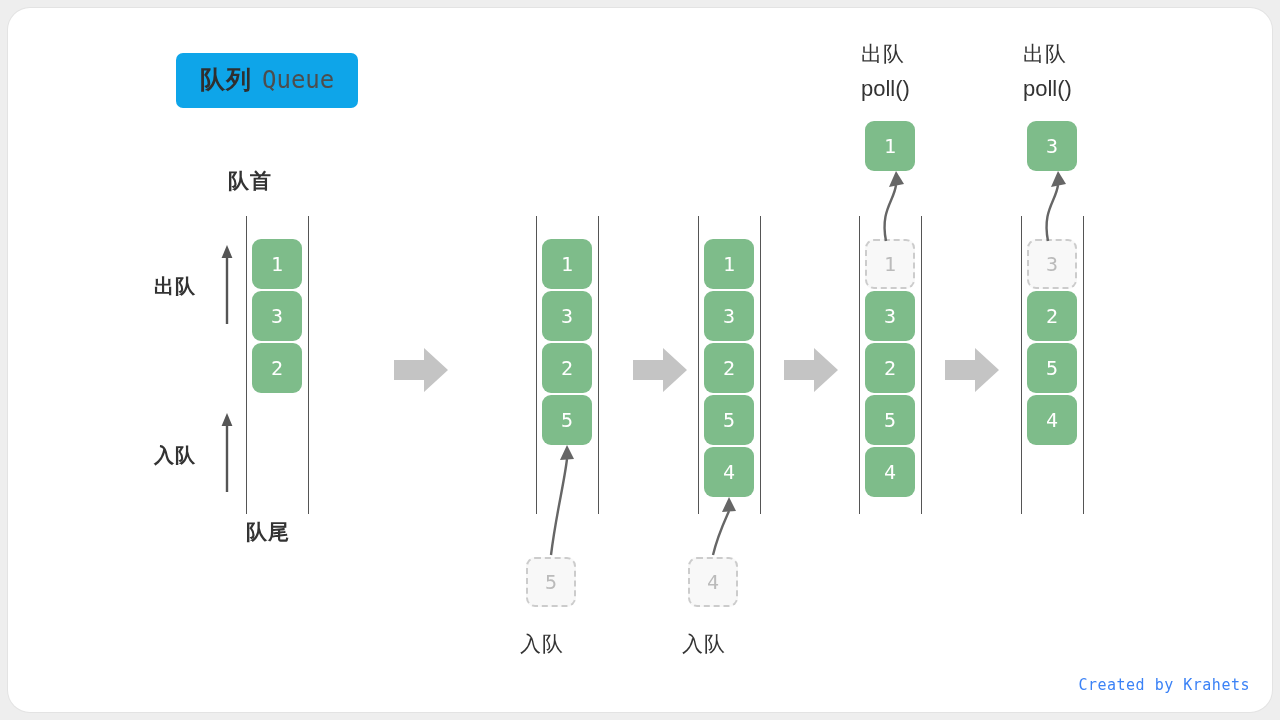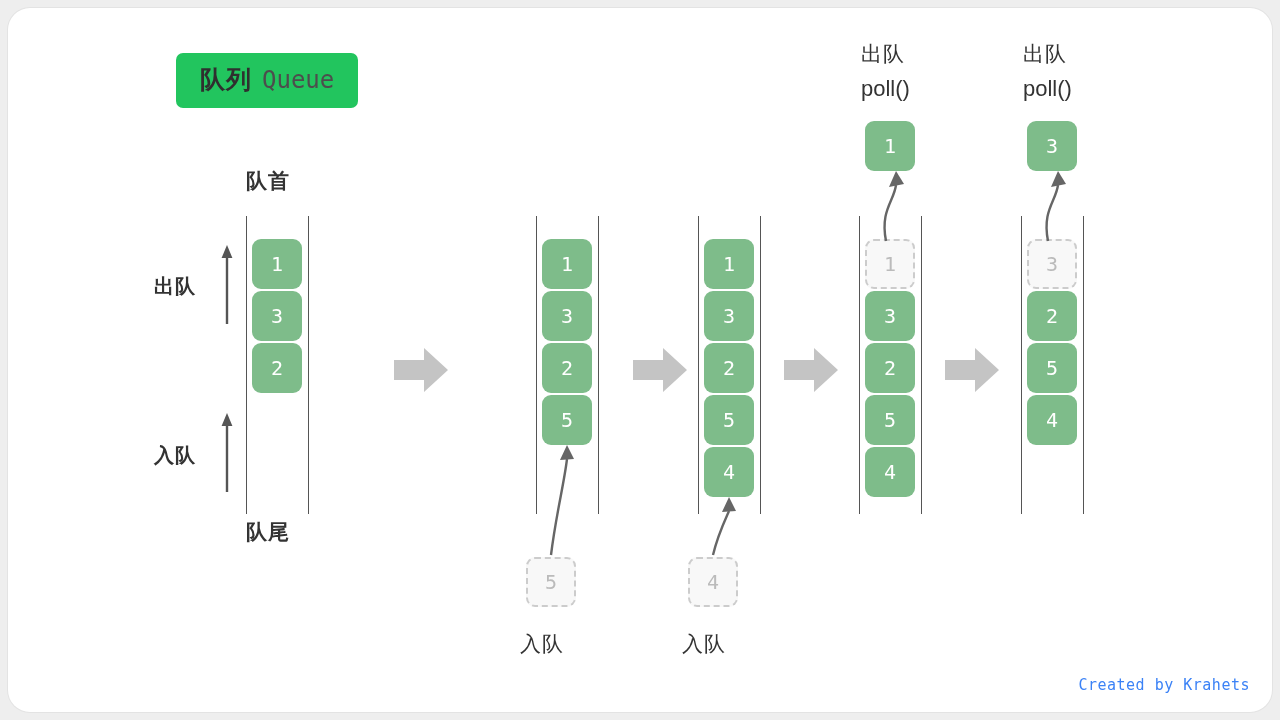--- a/index.html
+++ b/index.html
@@ -25,21 +25,21 @@
     border-radius: 22px;
     box-shadow: 0 0 0 1px #e3e3e3;
   }
 
   
   #title-badge {
     position: absolute;
     left: 168px;
     top: 45px;
     padding: 10px 24px 12px 24px;
-    background: #22c55e;
+    background: #0ea5e9;
     border-radius: 7px;
     white-space: nowrap;
   }
   #title-badge .cn {
     font-size: 25px;
     font-weight: bold;
     color: #2f2f2f;
     letter-spacing: 1px;
   }
   #title-badge .en {
@@ -50,21 +50,21 @@
   }
 
   
   .head-label, .tail-label {
     position: absolute;
     font-size: 21px;
     font-weight: bold;
     color: #333333;
     letter-spacing: 1px;
   }
-  .head-label { left: 238px; top: 159px; }
+  .head-label { left: 220px; top: 159px; }
   .tail-label { left: 238px; top: 510px; }
 
   .side-op {
     position: absolute;
     font-size: 20px;
     font-weight: bold;
     color: #333333;
     letter-spacing: 1px;
   }
   .side-op.dequeue { left: 146px; top: 265px; }

